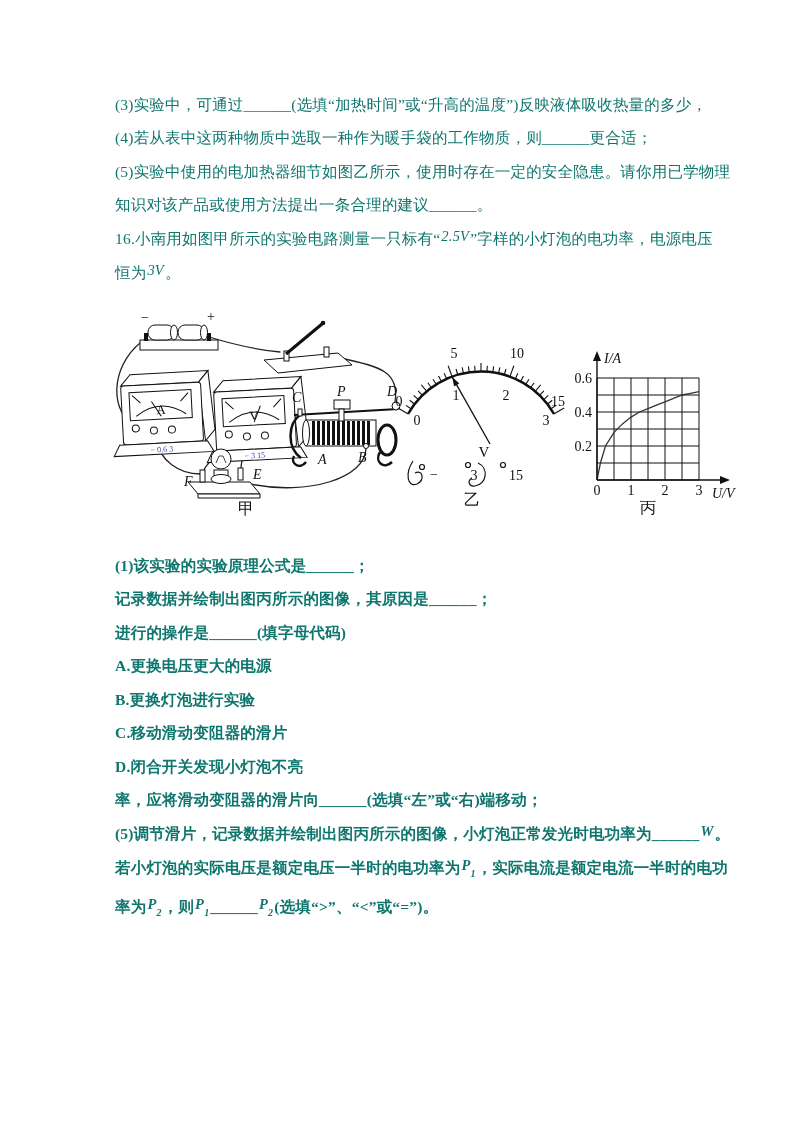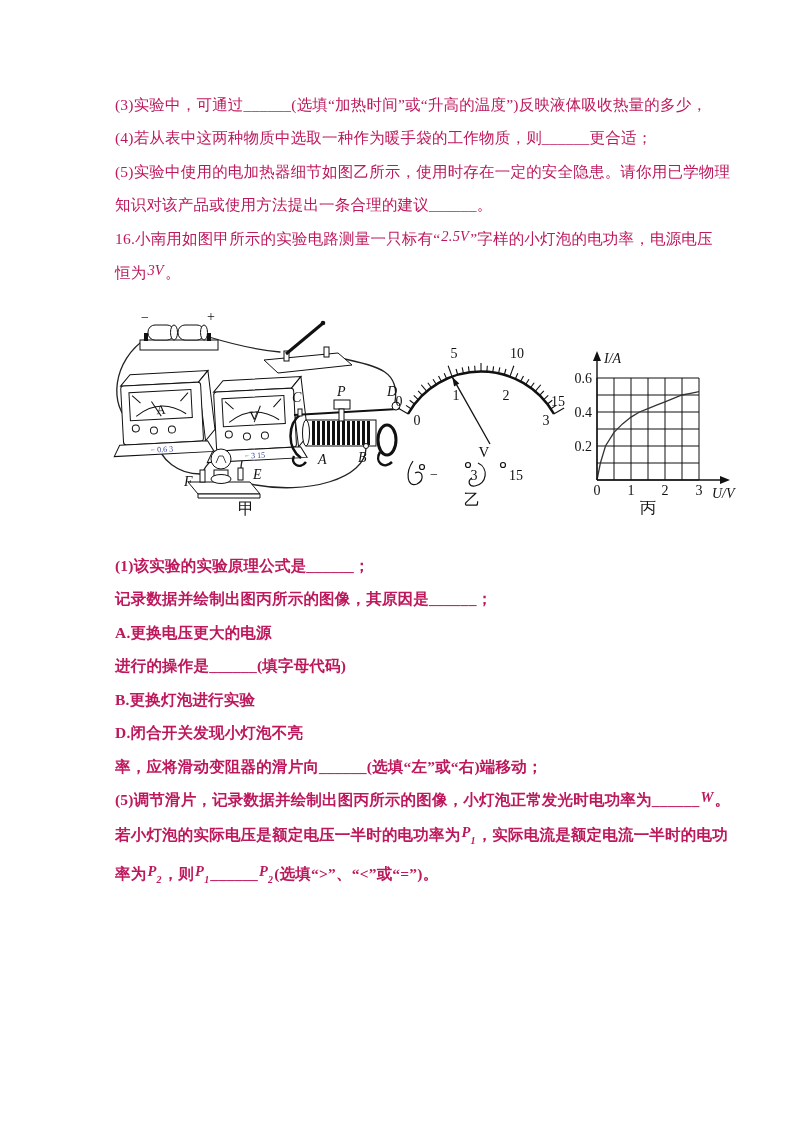--- a/index.html
+++ b/index.html
@@ -1,17 +1,17 @@
 <!DOCTYPE html>
 <html><head>
 <meta charset="utf-8">
 <style>
   html,body{margin:0;padding:0;background:#ffffff;}
   .page{position:relative;width:794px;height:1123px;background:#fff;overflow:hidden;
-        font-family:"Liberation Serif","DejaVu Serif",serif;color:#be185d;}
+        font-family:"Liberation Serif","DejaVu Serif",serif;color:#0f766e;}
   .tblock{position:absolute;left:115px;width:600px;}
   #block1{top:88px;}
   #block2{top:549px;font-weight:bold;}
   .tline{line-height:33.45px;font-size:15.5px;white-space:nowrap;letter-spacing:0.2px;}
   .math{font-family:"Liberation Serif",serif;font-style:italic;position:relative;top:-3px;
         font-size:14.5px;padding:0 1px;}
   .math sub{font-size:10px;position:relative;top:3px;font-style:italic;}
   svg{position:absolute;overflow:visible;}
   #fig-jia{left:108px;top:312px;}
   #fig-yi{left:386px;top:326px;}
@@ -248,23 +248,24 @@
         <text x="26" y="118" font-size="14" text-anchor="end">0.2</text>
         <text x="26" y="84" font-size="14" text-anchor="end">0.4</text>
         <text x="26" y="50" font-size="14" text-anchor="end">0.6</text>
       </g>
     <text class="cap" x="82" y="180" text-anchor="middle">丙</text>
   </svg>
 
   <div class="tblock" id="block2">
       <div class="tline"><span>(1)该实验的实验原理公式是______；</span></div>
       <div class="tline"><span>记录数据并绘制出图丙所示的图像，其原因是______；</span></div>
+      <div class="tline"><span>进行的操作是______(填字母代码)</span></div>
       <div class="tline"><span>A.更换电压更大的电源</span></div>
-      <div class="tline"><span>进行的操作是______(填字母代码)</span></div>
       <div class="tline"><span>B.更换灯泡进行实验</span></div>
+      <div class="tline"><span>C.移动滑动变阻器的滑片</span></div>
       <div class="tline"><span>D.闭合开关发现小灯泡不亮</span></div>
       <div class="tline"><span>率，应将滑动变阻器的滑片向______(选填“左”或“右)端移动；</span></div>
       <div class="tline"><span>(5)调节滑片，记录数据并绘制出图丙所示的图像，小灯泡正常发光时电功率为______</span><span class="math">W</span><span>。</span></div>
       <div class="tline"><span>若小灯泡的实际电压是额定电压一半时的电功率为</span><span class="math">P<sub>1</sub></span><span>，实际电流是额定电流一半时的电功</span></div>
       <div class="tline"><span>率为</span><span class="math">P<sub>2</sub></span><span>，则</span><span class="math">P<sub>1</sub></span><span>______</span><span class="math">P<sub>2</sub></span><span>(选填“&gt;”、“&lt;”或“=”)。</span></div>
     </div>
 
 </div>
 
 </body></html>

